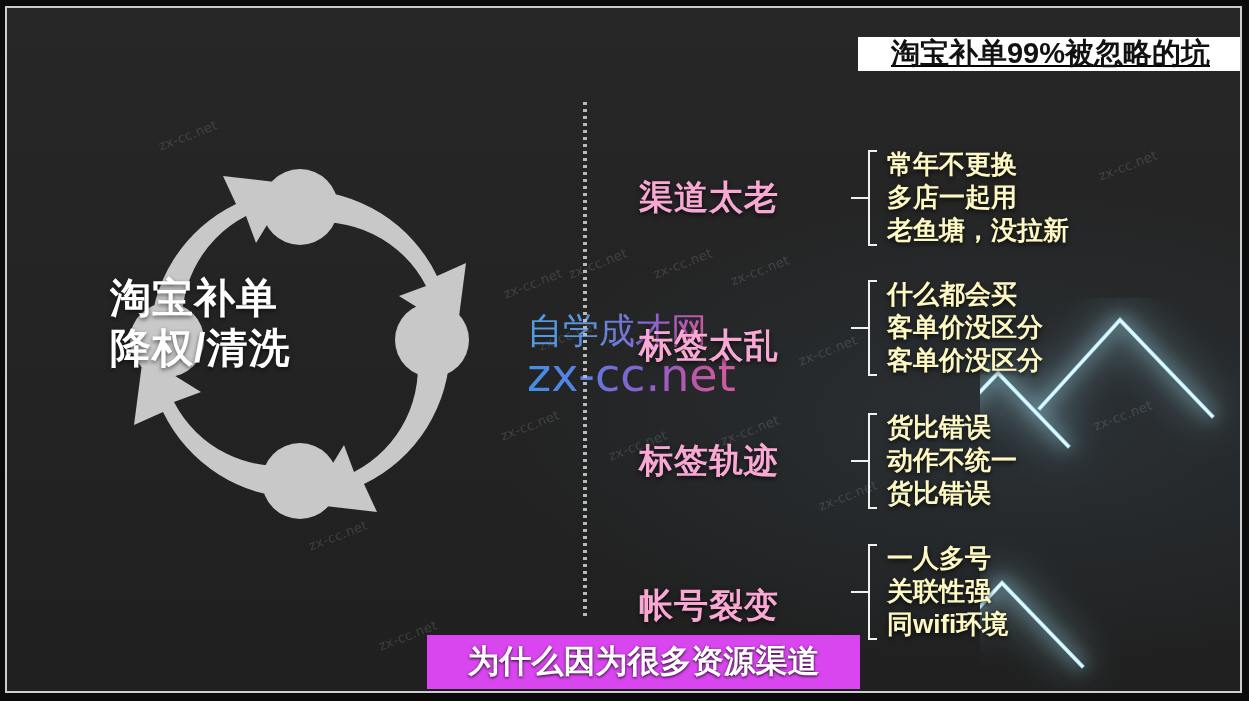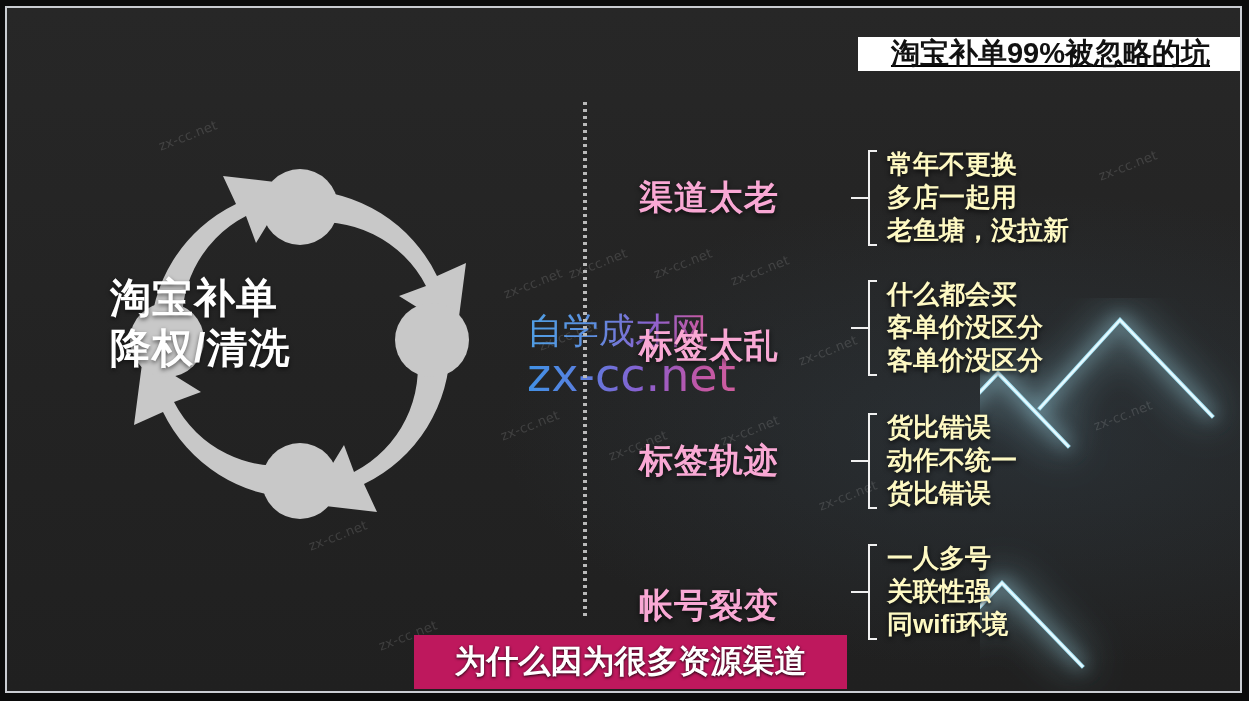--- a/index.html
+++ b/index.html
@@ -110,23 +110,23 @@
     color: #111111;
     font-weight: bold;
     font-size: 29px;
     letter-spacing: 0px;
     white-space: nowrap;
   }
 
   
   .caption-bar {
     position: absolute;
-    left: 407px; top: 627px;
+    left: 420px; top: 627px;
     width: 433px; height: 54px;
-    background: #be185d;
+    background: #d946ef;
     display: flex; align-items: center; justify-content: center;
   }
   .caption-bar span {
     color: #ffffff;
     font-weight: bold;
     font-size: 32px;
     letter-spacing: 0px;
     white-space: nowrap;
     text-shadow: 0 1px 3px rgba(0,0,0,.9);
   }

